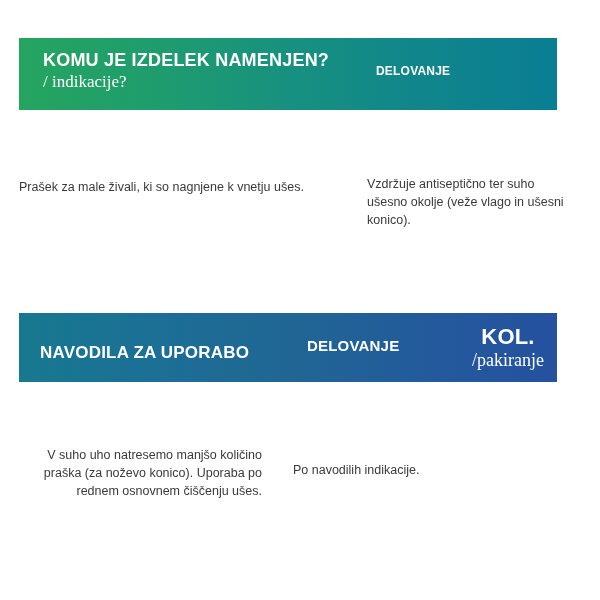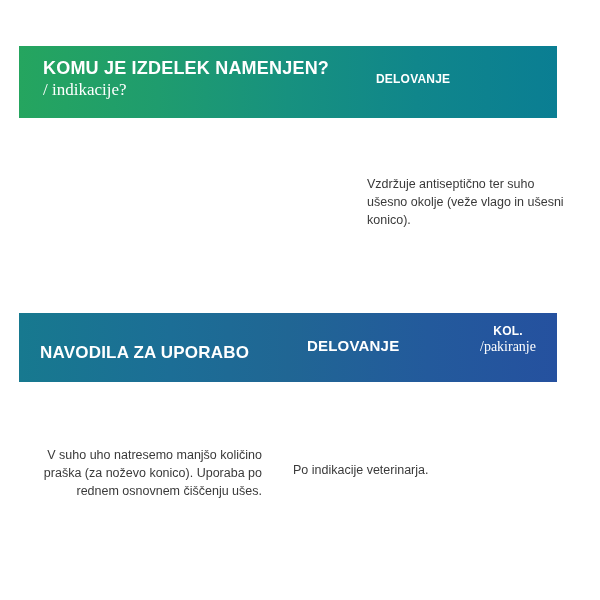--- a/index.html
+++ b/index.html
@@ -27,21 +27,21 @@
   
   .header-bar {
     position: absolute;
     left: 19px;
     width: 538px;
     display: block;
     box-sizing: border-box;
   }
 
   .header-bar.section-one {
-    top: 46px;
+    top: 38px;
     height: 72px;
     background: linear-gradient(90deg, #25a55f 0%, #1f9c6e 26%, #17917f 50%, #10868b 74%, #0a7e93 100%);
   }
 
   .header-bar.section-two {
     top: 313px;
     height: 69px;
     background: linear-gradient(90deg, #17798f 0%, #1c6e96 28%, #206694 50%, #235a9c 76%, #25519f 100%);
   }
 
@@ -90,22 +90,22 @@
     top: 25px;
   }
   .h2-col2 .htitle { font-size: 15px; }
 
   .h2-col3 {
     left: 443px;
     top: 12px;
     width: 92px;
     text-align: center;
   }
-  .h2-col3 .htitle { font-size: 12px; }
-  .h2-col3 .hsub { font-size: 14px; margin-top: 1px; }
+  .h2-col3 .htitle { font-size: 22px; }
+  .h2-col3 .hsub { font-size: 18px; margin-top: 1px; }
 
   
   .body-text {
     position: absolute;
     color: #3a3a3a;
     font-size: 12.5px;
     line-height: 1.42;
     white-space: pre-line;
   }
 
@@ -151,20 +151,21 @@
       <div class="htitle">KOMU JE IZDELEK NAMENJEN?</div>
       <div class="hsub">/ indikacije?</div>
     </div>
 
     <div class="hcell h1-col2">
       <div class="htitle">DELOVANJE</div>
     </div>
 
   </div>
 
+  <div class="body-text b1-col1">Prašek za male živali, ki so nagnjene k vnetju ušes.</div>
 
   <div class="body-text b1-col2">Vzdržuje antiseptično ter suho ušesno okolje (veže vlago in ušesni konico).</div>
 
   <div class="header-bar section-two">
 
     <div class="hcell h2-col1">
       <div class="htitle">NAVODILA ZA UPORABO</div>
     </div>
 
     <div class="hcell h2-col2">
@@ -173,16 +174,16 @@
 
     <div class="hcell h2-col3">
       <div class="htitle">KOL.</div>
       <div class="hsub">/pakiranje</div>
     </div>
 
   </div>
 
   <div class="body-text b2-col1">V suho uho natresemo manjšo količino praška (za noževo konico). Uporaba po rednem osnovnem čiščenju ušes.</div>
 
-  <div class="body-text b2-col2">Po indikacije veterinarja.</div>
+  <div class="body-text b2-col2">Po navodilih indikacije.</div>
 
 
 </div>
 
 </body></html>

